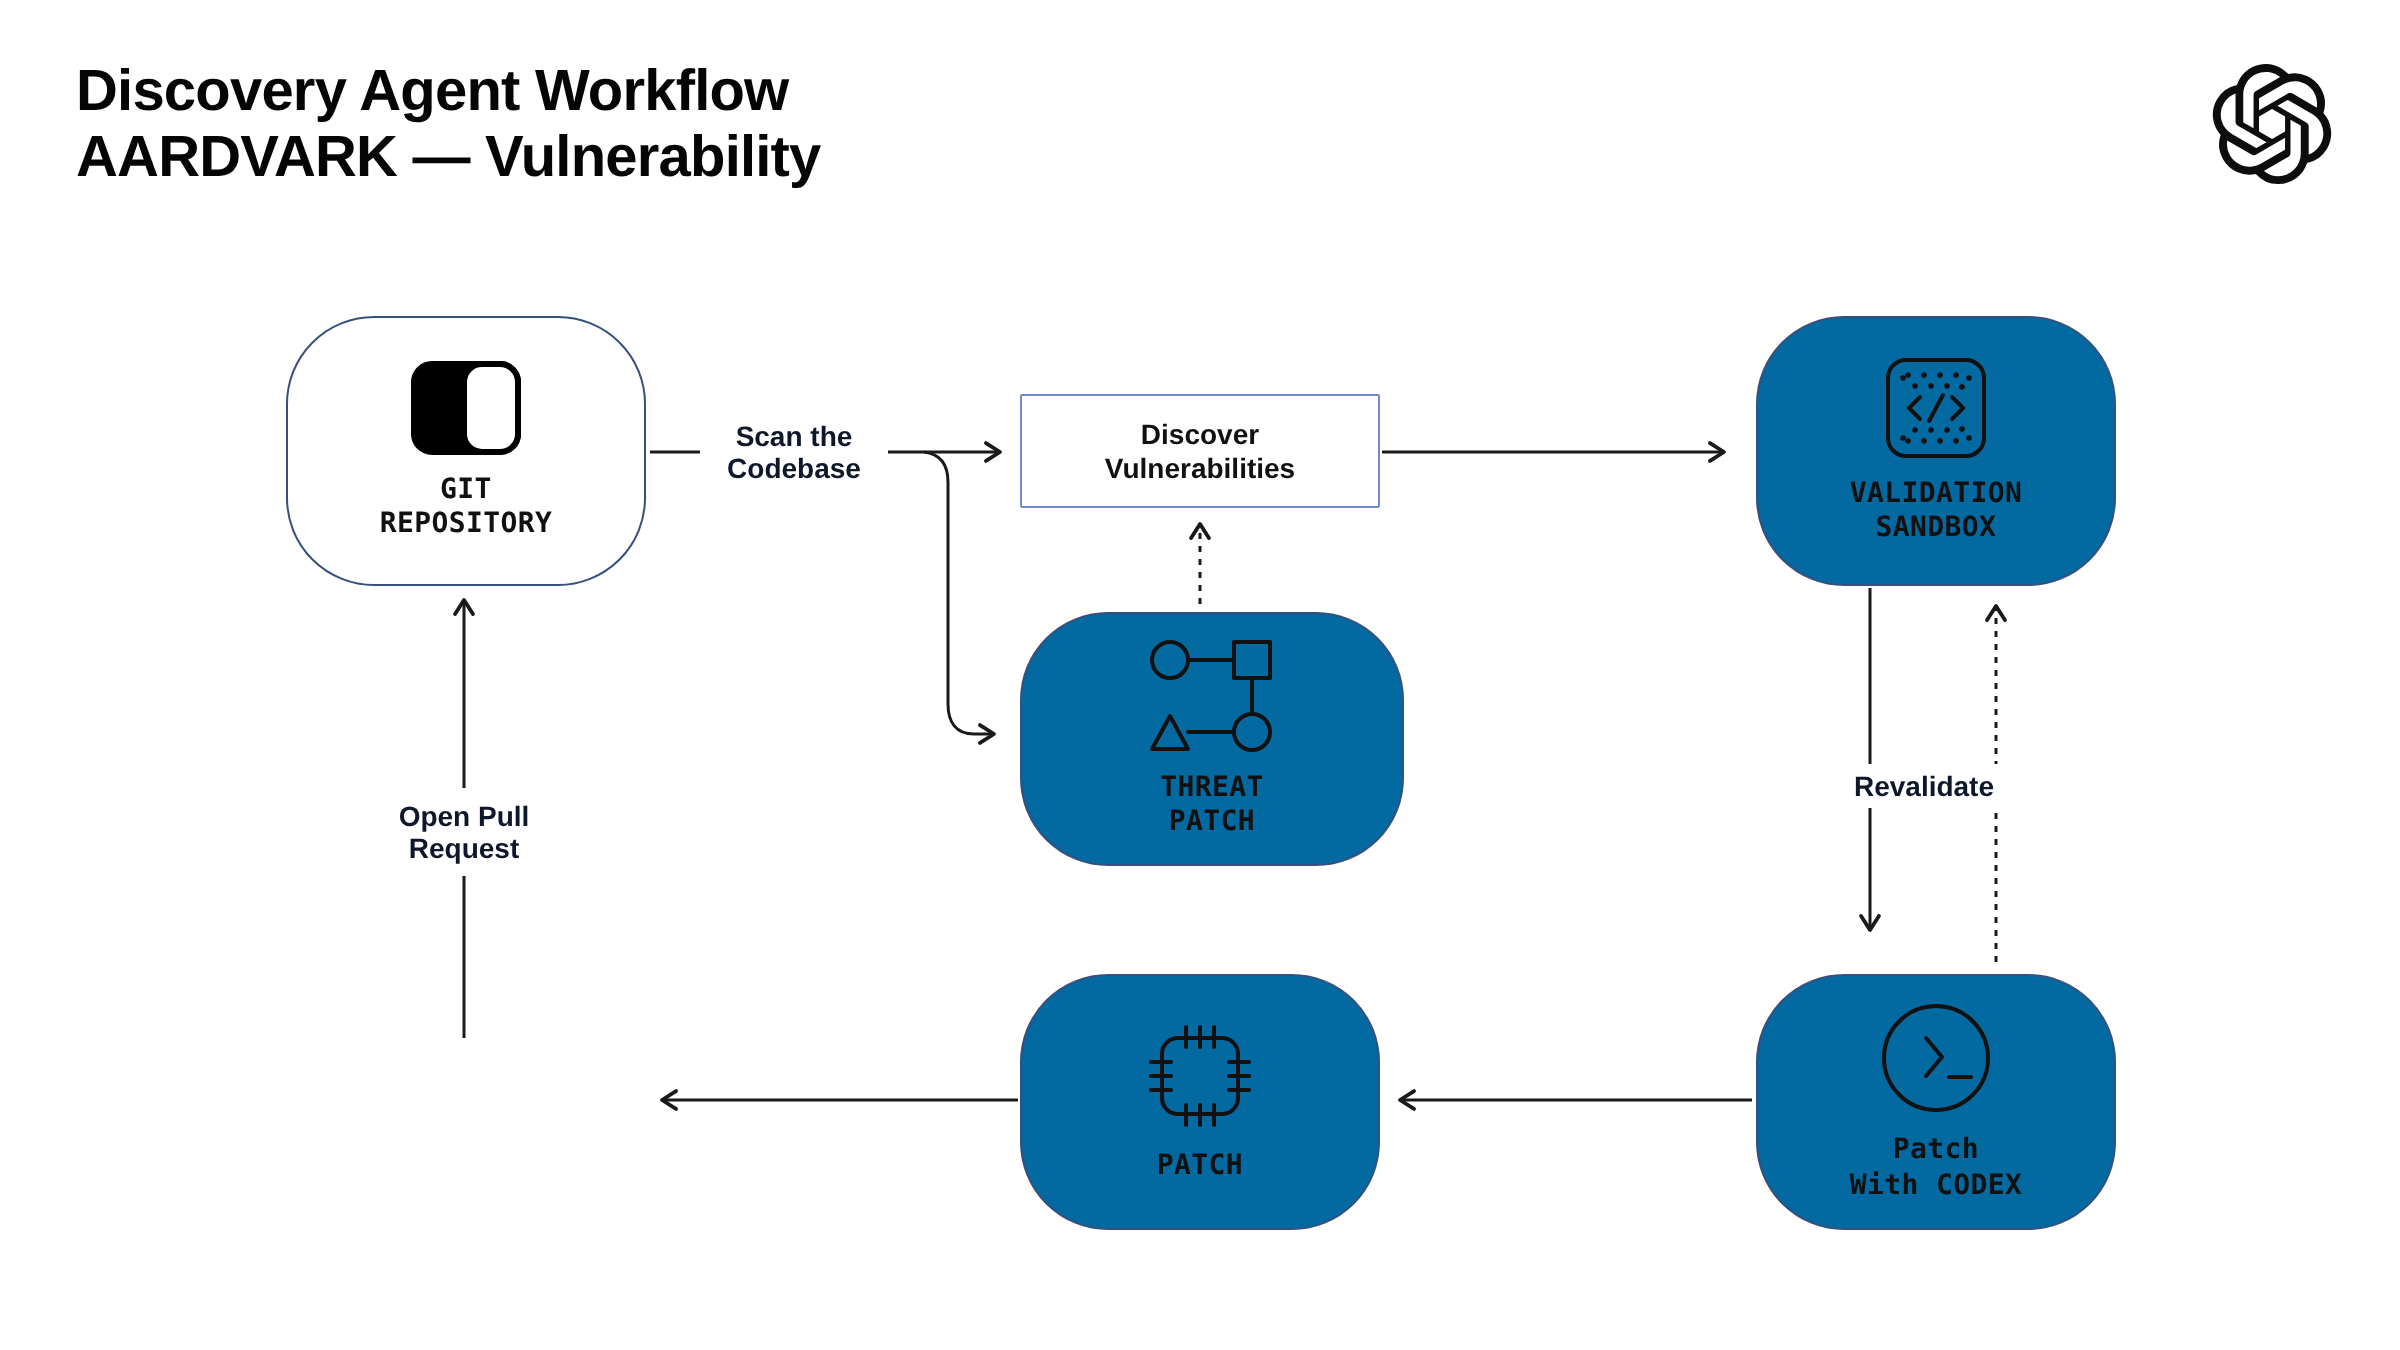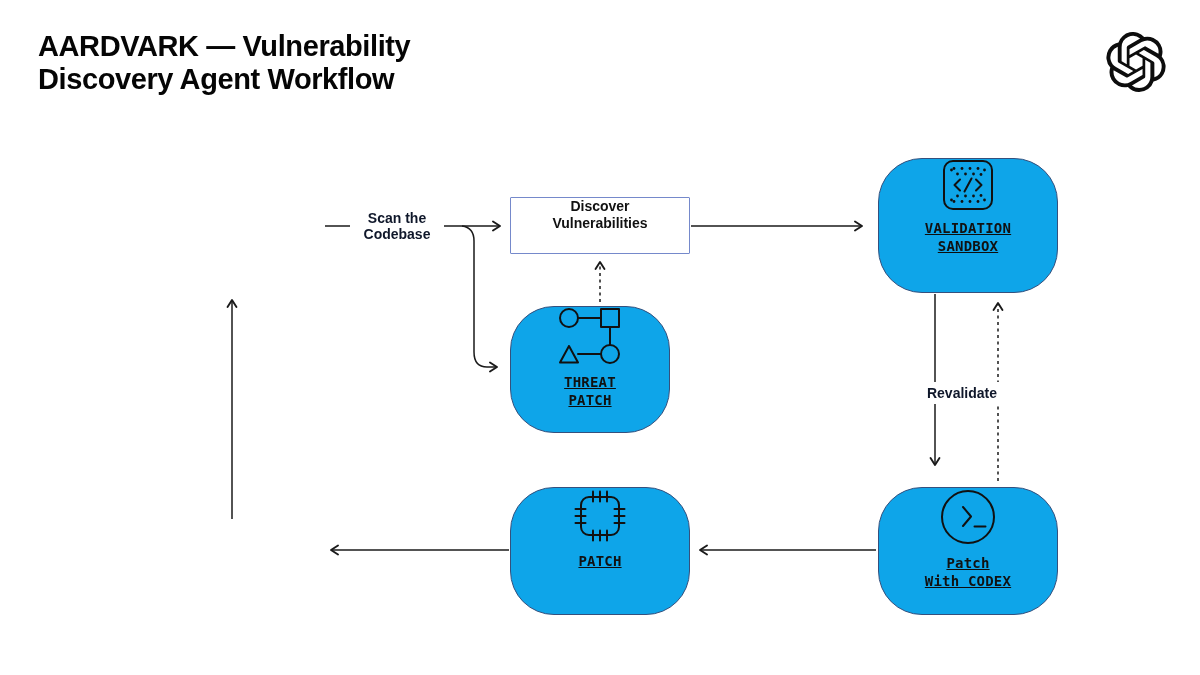--- a/index.html
+++ b/index.html
@@ -12,44 +12,44 @@
   .logo{position:absolute;left:1106px;top:32px;width:60px;height:60px;}
   .logo svg{width:100%;height:100%;}
 
   
   svg.edges{position:absolute;left:0;top:0;z-index:1;}
   svg.edges path{fill:none;stroke:#1a1a1a;stroke-width:1.5px;}
   svg.edges path.dashed{stroke-dasharray:3 3.5;}
 
   
   .node{position:absolute;z-index:3;box-sizing:border-box;border:1.5px solid #35507d;
-        display:flex;flex-direction:column;align-items:center;justify-content:flex-start;}
+        display:flex;flex-direction:column;align-items:center;justify-content:center;}
   .rounded{border-radius:44px;}
-  .fill{background:#0ea5e9;text-decoration:underline;}
+  .fill{background:#0369a1;}
   .white{background:#ffffff;}
   .rect{border:1.5px solid #7589cb;border-radius:1px;background:#fff;}
   .nicon{display:flex;align-items:center;justify-content:center;}
   .nlabel{margin-top:9px;text-align:center;font-family:"DejaVu Sans Mono",monospace;
           font-size:14px;line-height:17.5px;font-weight:600;letter-spacing:0.2px;color:#111;}
   .slabel{text-align:center;font-size:14px;line-height:17px;font-weight:700;color:#111;}
 
   
   .edge-label{position:absolute;z-index:2;background:#ffffff;text-align:center;
               font-size:14px;line-height:16.5px;font-weight:700;color:#0f172a;
               display:flex;flex-direction:column;justify-content:center;}
   .icon-stroke{stroke:#111;fill:none;stroke-width:2px;stroke-linecap:round;stroke-linejoin:round;}
 </style>
 </head>
 <body>
 
 <div class="canvas">
 
   <div class="title">
+    <div>Discovery Agent Workflow</div>
     <div>AARDVARK — Vulnerability</div>
-    <div>Discovery Agent Workflow</div>
   </div>
 
   <div class="logo">
     <svg viewBox="0 0 24 24" aria-hidden="true">
         <path fill="#0d0d0d" d="M22.2819 9.8211a5.9847 5.9847 0 0 0-.5157-4.9108 6.0462 6.0462 0 0 0-6.5098-2.9A6.0651 6.0651 0 0 0 4.9807 4.1818a5.9847 5.9847 0 0 0-3.9977 2.9 6.0462 6.0462 0 0 0 .7427 7.0966 5.98 5.98 0 0 0 .511 4.9107 6.051 6.051 0 0 0 6.5146 2.9001A5.9847 5.9847 0 0 0 13.2599 24a6.0557 6.0557 0 0 0 5.7718-4.2058 5.9894 5.9894 0 0 0 3.9977-2.9001 6.0557 6.0557 0 0 0-.7475-7.073zm-9.022 12.6081a4.4755 4.4755 0 0 1-2.8764-1.0408l.1419-.0804 4.7783-2.7582a.7948.7948 0 0 0 .3927-.6813v-6.7369l2.02 1.1686a.071.071 0 0 1 .038.052v5.5826a4.504 4.504 0 0 1-4.4945 4.4944zm-9.6607-4.1254a4.4708 4.4708 0 0 1-.5346-3.0137l.142.0852 4.783 2.7582a.7712.7712 0 0 0 .7806 0l5.8428-3.3685v2.3324a.0804.0804 0 0 1-.0332.0615L9.74 19.9502a4.4992 4.4992 0 0 1-6.1408-1.6464zM2.3408 7.8956a4.485 4.485 0 0 1 2.3655-1.9728V11.6a.7664.7664 0 0 0 .3879.6765l5.8144 3.3543-2.0201 1.1685a.0757.0757 0 0 1-.071 0l-4.8303-2.7865A4.504 4.504 0 0 1 2.3408 7.8956zm16.5963 3.8558L13.1038 8.364 15.1192 7.2a.0757.0757 0 0 1 .071 0l4.8303 2.7913a4.4944 4.4944 0 0 1-.6765 8.1042v-5.6772a.79.79 0 0 0-.407-.667zm2.0107-3.0231l-.142-.0852-4.7735-2.7818a.7759.7759 0 0 0-.7854 0L9.409 9.2297V6.8974a.0662.0662 0 0 1 .0284-.0615l4.8303-2.7866a4.4992 4.4992 0 0 1 6.6802 4.66zM8.3065 12.863l-2.02-1.1638a.0804.0804 0 0 1-.038-.0567V6.0742a4.4992 4.4992 0 0 1 7.3757-3.4537l-.142.0805L8.704 5.459a.7948.7948 0 0 0-.3927.6813zm1.0976-2.3654l2.602-1.4998 2.6069 1.4998v2.9994l-2.5974 1.4997-2.6067-1.4997z"></path>
       </svg>
   </div>
 
   <svg class="edges" width="1200" height="675">
     <defs>
@@ -61,20 +61,32 @@
     <path d="M 462 226 C 470 227 474 232 474 241 L 474 352 C 474 361 478 367 487 367 L 497 367" marker-end="url(#arr)"></path>
     <path d="M 691 226 H 862" marker-end="url(#arr)"></path>
     <path class="dashed" d="M 600 302 V 262" marker-end="url(#arr)"></path>
     <path d="M 935 294 V 465" marker-end="url(#arr)"></path>
     <path class="dashed" d="M 998 481 V 303" marker-end="url(#arr)"></path>
     <path d="M 876 550 H 700" marker-end="url(#arr)"></path>
     <path d="M 509 550 H 331" marker-end="url(#arr)"></path>
     <path d="M 232 519 V 300" marker-end="url(#arr)"></path>
   </svg>
 
+  <div class="node rounded white" style="left:143px;top:158px;width:180px;height:135px;">
+    <div class="nicon">
+      <svg width="56" height="48" viewBox="0 0 56 48">
+        <rect x="2" y="2" width="52" height="44" rx="9" fill="#000" stroke="#000" stroke-width="3"></rect>
+        <rect x="27" y="2" width="27" height="44" rx="9" fill="#fff" stroke="#000" stroke-width="3"></rect>
+      </svg>
+    </div>
+    <div class="nlabel">
+      <div>GIT</div>
+      <div>REPOSITORY</div>
+    </div>
+  </div>
 
   <div class="node rect" style="left:510px;top:197px;width:180px;height:57px;">
     <div class="slabel">
       <div>Discover</div>
       <div>Vulnerabilities</div>
     </div>
   </div>
 
   <div class="node rounded fill" style="left:878px;top:158px;width:180px;height:135px;">
     <div class="nicon">
@@ -106,21 +118,21 @@
         <line class="icon-stroke" x1="22.5" y1="32.5" x2="29.5" y2="19.5" stroke-width="1.9"></line>
         <polyline class="icon-stroke" points="34,20.5 39.5,26 34,31.5" stroke-width="1.9"></polyline>
       </svg>
     </div>
     <div class="nlabel">
       <div>VALIDATION</div>
       <div>SANDBOX</div>
     </div>
   </div>
 
-  <div class="node rounded fill" style="left:510px;top:306px;width:160px;height:127px;">
+  <div class="node rounded fill" style="left:510px;top:306px;width:192px;height:127px;">
     <div class="nicon">
       <svg width="66" height="58" viewBox="0 0 66 58">
         <circle class="icon-stroke" cx="12" cy="11" r="9"></circle>
         <rect class="icon-stroke" x="44" y="2" width="18" height="18"></rect>
         <line class="icon-stroke" x1="21" y1="11" x2="44" y2="11"></line>
         <line class="icon-stroke" x1="53" y1="20" x2="53" y2="38"></line>
         <circle class="icon-stroke" cx="53" cy="47" r="9"></circle>
         <polygon class="icon-stroke" points="12,39 3,55.5 21,55.5"></polygon>
         <line class="icon-stroke" x1="21" y1="47" x2="44" y2="47"></line>
       </svg>
@@ -169,18 +181,22 @@
       <div>PATCH</div>
     </div>
   </div>
 
 
   <div class="edge-label" style="left:350px;top:205px;width:94px;height:42px;">
     <div>Scan the</div>
     <div>Codebase</div>
   </div>
 
+  <div class="edge-label" style="left:185px;top:394px;width:94px;height:44px;">
+    <div>Open Pull</div>
+    <div>Request</div>
+  </div>
 
   <div class="edge-label" style="left:920px;top:382px;width:84px;height:22px;">
     <div>Revalidate</div>
   </div>
 
 </div>
 
 </body></html>

